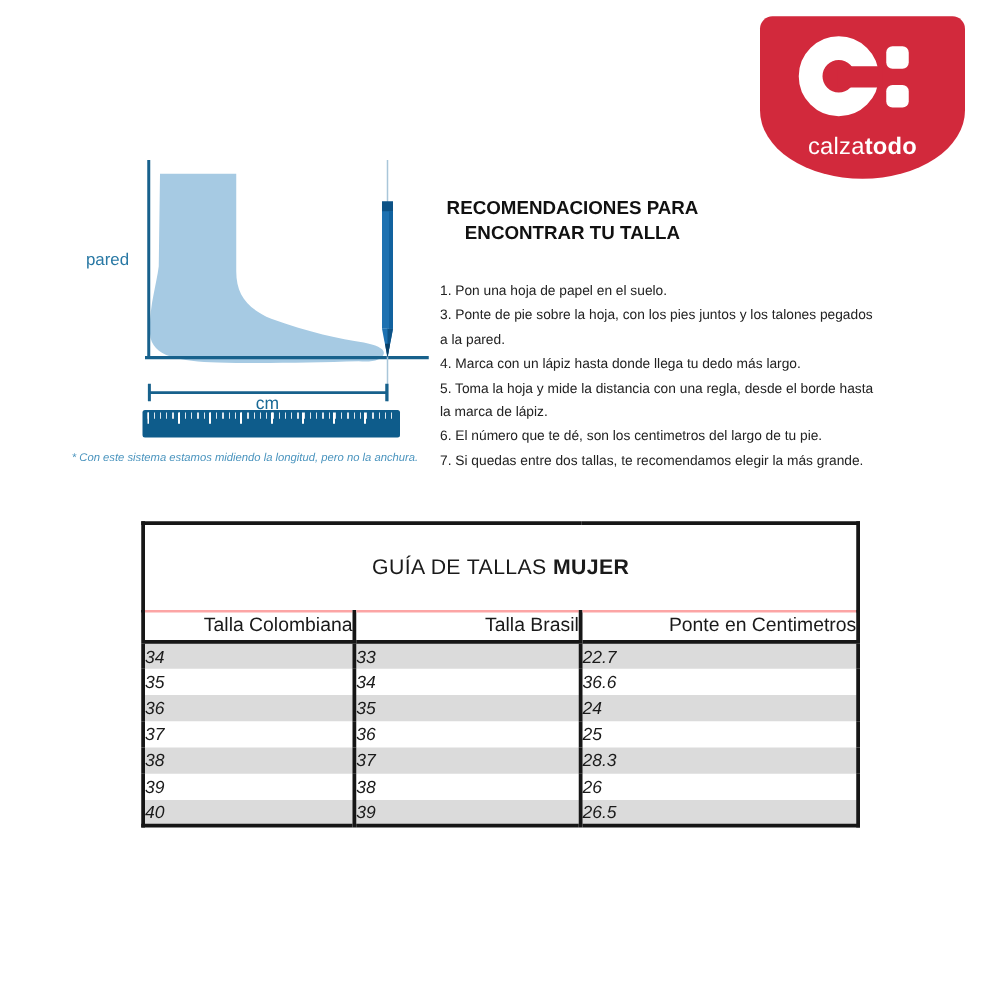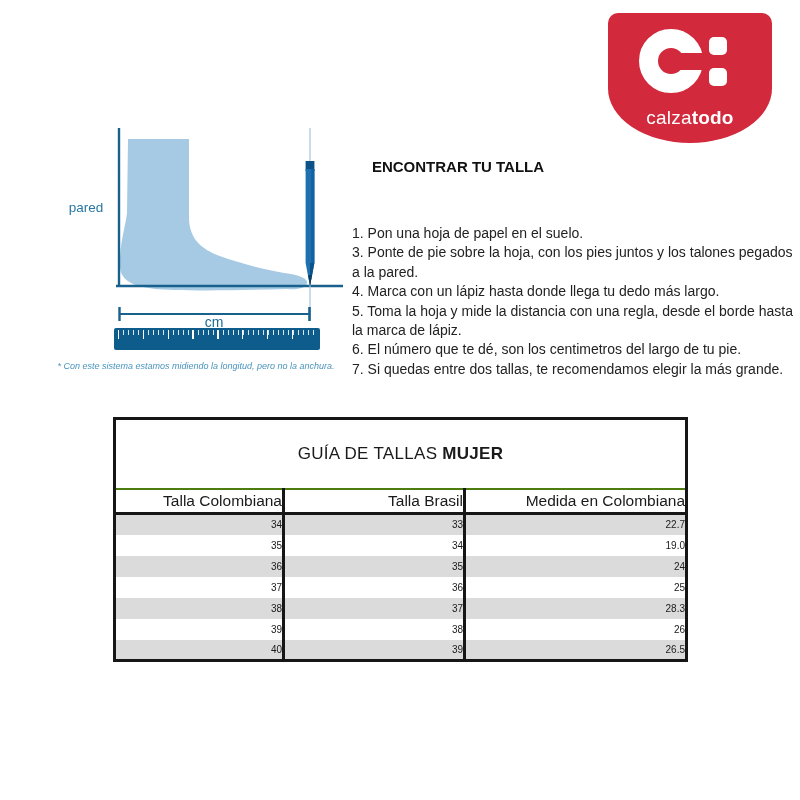--- a/index.html
+++ b/index.html
@@ -54,41 +54,41 @@
     font-style:italic; font-size:9px; color:#4a94be;
   }
 
   
   .reco-title {
     position:absolute; left:347px; top:157px; width:222px; text-align:center;
     font-weight:bold; font-size:15px; line-height:20px; color:#111;
   }
   .reco-list {
     position:absolute; left:352px; top:224px; width:440px;
-    font-size:14px; line-height:19.4px; color:#222;
+    font-size:11px; line-height:19.4px; color:#222;
   }
   .reco-line { white-space:nowrap; }
 
   
   .size-table {
     position:absolute; left:113px; top:417px; width:572px;
     border-collapse:collapse; table-layout:fixed; color:#1a1a1a;
     border:3px solid #161616;
   }
   .size-table .t-title th {
     height:70px; font-size:17px; font-weight:normal; letter-spacing:0.3px;
-    border-bottom:2px solid #4d7c0f; background:#fff; text-align:center;
+    border-bottom:2px solid #fca5a5; background:#fff; text-align:center;
   }
   .size-table .t-title b { font-weight:bold; }
   .size-table .t-head th {
     height:25px; font-size:15.5px; font-weight:normal; text-align:right;
     border-bottom:3px solid #161616;
   }
   .size-table .t-head th + th, .size-table tbody td + td { border-left:3px solid #161616; }
-  .size-table tbody td { height:21px; font-size:10px; text-align:right; }
+  .size-table tbody td { height:21px; font-size:14px; text-align:left;font-style:italic; }
   .size-table tbody tr:nth-child(odd) td { background:#dbdbdb; }
 </style>
 </head>
 <body>
 
 <div class="canvas">
 
   <div class="logo">
     <div class="logo-ring"></div>
     <div class="logo-gap"></div>
@@ -131,20 +131,21 @@
     <text x="114" y="202" font-size="14" fill="#1a6a96" text-anchor="middle" font-family="Liberation Sans, sans-serif">cm</text>
   </svg>
 
   <div class="pared-label">pared</div>
 
   <div class="ruler"></div>
 
   <div class="diagram-footnote">* Con este sistema estamos midiendo la longitud, pero no la anchura.</div>
 
   <div class="reco-title">
+    <div>RECOMENDACIONES PARA</div>
     <div>ENCONTRAR TU TALLA</div>
   </div>
 
   <div class="reco-list">
     <div class="reco-line">1. Pon una hoja de papel en el suelo.</div>
     <div class="reco-line">3. Ponte de pie sobre la hoja, con los pies juntos y los talones pegados</div>
     <div class="reco-line">a la pared.</div>
     <div class="reco-line">4. Marca con un lápiz hasta donde llega tu dedo más largo.</div>
     <div class="reco-line">5. Toma la hoja y mide la distancia con una regla, desde el borde hasta</div>
     <div class="reco-line">la marca de lápiz.</div>
@@ -158,33 +159,33 @@
         <col style="width:181px">
         <col style="width:222px">
       </colgroup>
     <thead>
       <tr class="t-title">
         <th colspan="3"><span>GUÍA DE TALLAS </span><b>MUJER</b></th>
       </tr>
       <tr class="t-head">
         <th>Talla Colombiana</th>
         <th>Talla Brasil</th>
-        <th>Medida en Colombiana</th>
+        <th>Ponte en Centimetros</th>
       </tr>
     </thead>
     <tbody>
       <tr>
         <td>34</td>
         <td>33</td>
         <td>22.7</td>
       </tr>
       <tr>
         <td>35</td>
         <td>34</td>
-        <td>19.0</td>
+        <td>36.6</td>
       </tr>
       <tr>
         <td>36</td>
         <td>35</td>
         <td>24</td>
       </tr>
       <tr>
         <td>37</td>
         <td>36</td>
         <td>25</td>

